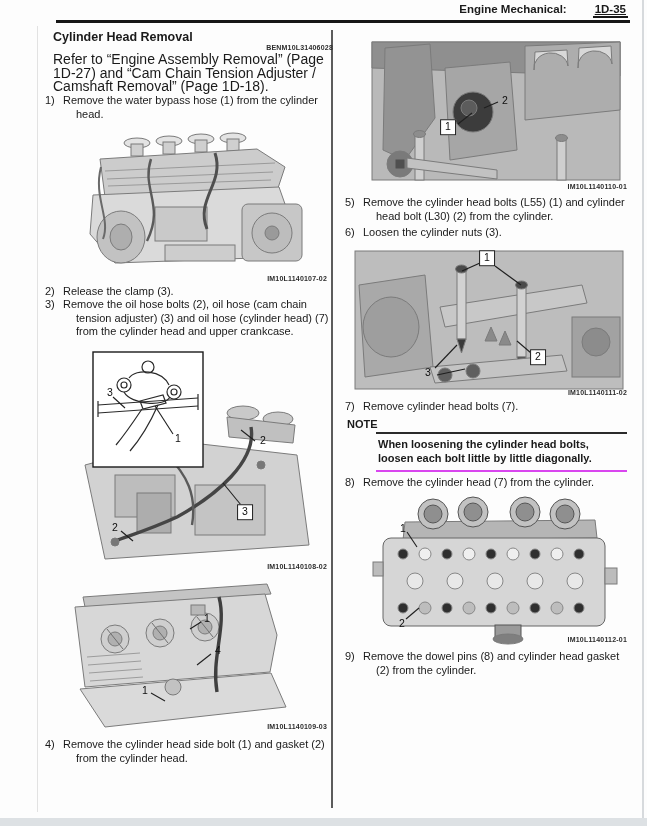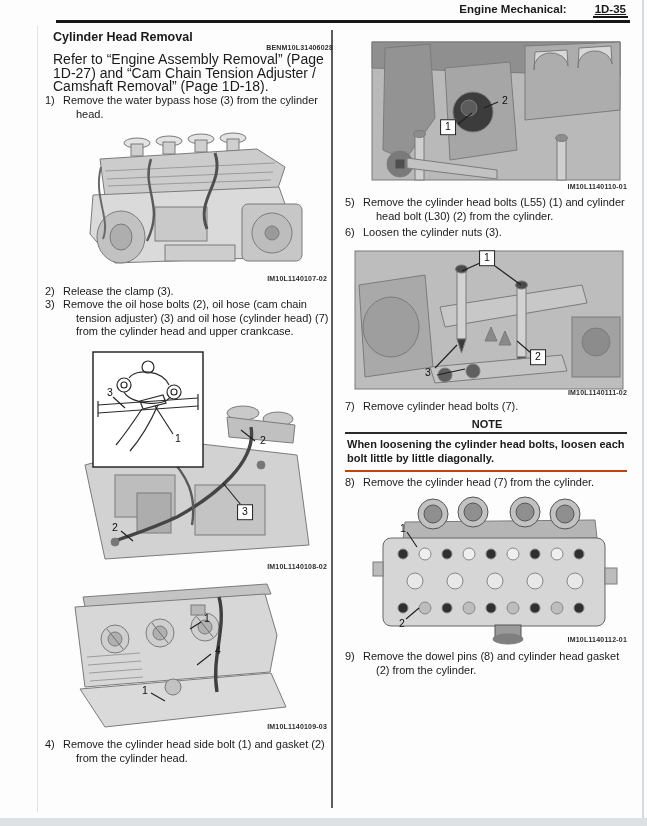--- a/index.html
+++ b/index.html
@@ -26,23 +26,23 @@
   .step-num{flex:0 0 18px;}
   .step-body{flex:1;padding-left:13px;text-indent:-13px;}
   
   .fig{position:absolute;left:0;width:288px;}
   .fig svg{position:absolute;left:0;top:0;width:100%;height:100%;}
   .fig-caption{position:absolute;right:6px;bottom:2px;font-size:7px;font-weight:bold;color:#2b2b2b;letter-spacing:.2px;}
   .co{position:absolute;transform:translate(-50%,-50%);font-size:10.5px;color:#0e0e0e;line-height:1;z-index:2;}
   .co.box{border:1.3px solid #1a1a1a;background:#fff;padding:1px 4px 2px 4px;}
   
   .note{position:absolute;left:0;width:282px;}
-  .note-label{font-size:11px;font-weight:bold;padding:0 0 2px 2px;text-align:center;}
-  .note-body{border-top:2px solid #2a2a2a;border-bottom:2px solid #c2410c;
-             font-size:11px;font-weight:bold;line-height:13.5px;padding:4px 0 5px 2px;}
+  .note-label{font-size:11px;font-weight:bold;padding:0 0 2px 2px;}
+  .note-body{border-top:2px solid #2a2a2a;border-bottom:2px solid #d946ef;
+             font-size:11px;font-weight:bold;line-height:13.5px;padding:4px 0 5px 2px;margin-left:31px;}
   .ld{stroke:#1f1f1f;stroke-width:1.1;}
   .sk{stroke:#7b7b7b;stroke-width:1;}
 </style>
 </head>
 <body>
 
 <div class="page">
 
   <div class="hdr">
     <span class="hdr-sec">Engine Mechanical:</span><span class="hdr-no">1D-35</span>
@@ -54,21 +54,21 @@
   <div class="band"></div>
 
   <div class="col col-left">
 
     <h1 class="title">Cylinder Head Removal</h1>
     <div class="code">BENM10L31406028</div>
     <p class="intro">Refer to “Engine Assembly Removal” (Page 1D-27) and “Cam Chain Tension Adjuster / Camshaft Removal” (Page 1D-18).</p>
 
     <div class="step" style="top:64px">
       <span class="step-num">1)</span>
-      <span class="step-body">Remove the water bypass hose (3) from the cylinder head.</span>
+      <span class="step-body">Remove the water bypass hose (1) from the cylinder head.</span>
     </div>
 
     <div class="fig" style="top:97px;height:157px">
       <svg viewBox="0 0 288 157">
         <g class="sk" fill="#d6d6d6">
           <ellipse cx="92" cy="16" rx="13" ry="5" fill="#e3e3e3"></ellipse>
           <ellipse cx="124" cy="14" rx="13" ry="5" fill="#e3e3e3"></ellipse>
           <ellipse cx="156" cy="12" rx="13" ry="5" fill="#e3e3e3"></ellipse>
           <ellipse cx="188" cy="11" rx="13" ry="5" fill="#e3e3e3"></ellipse>
           <rect x="86" y="17" width="12" height="12" fill="#cfcfcf"></rect>

